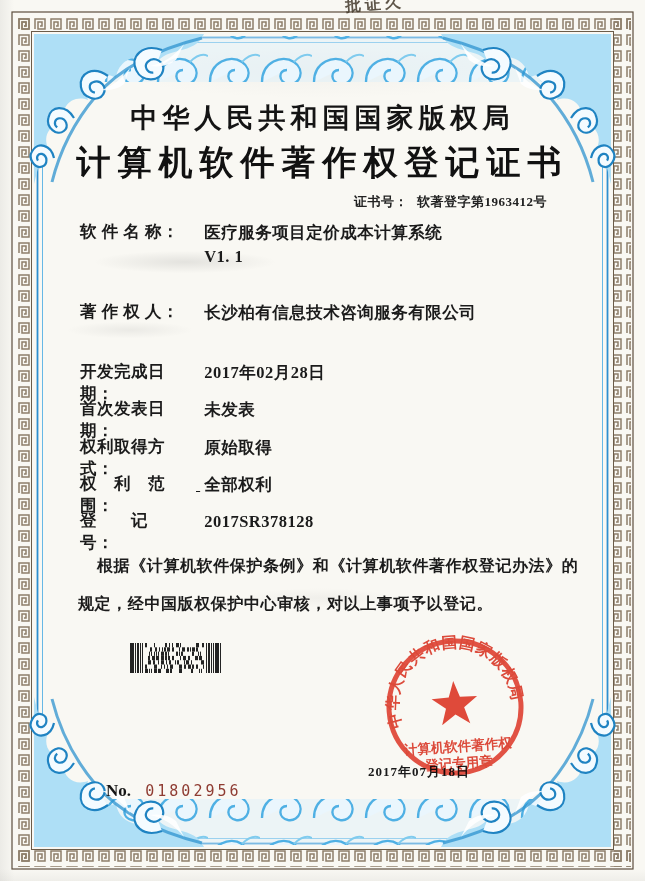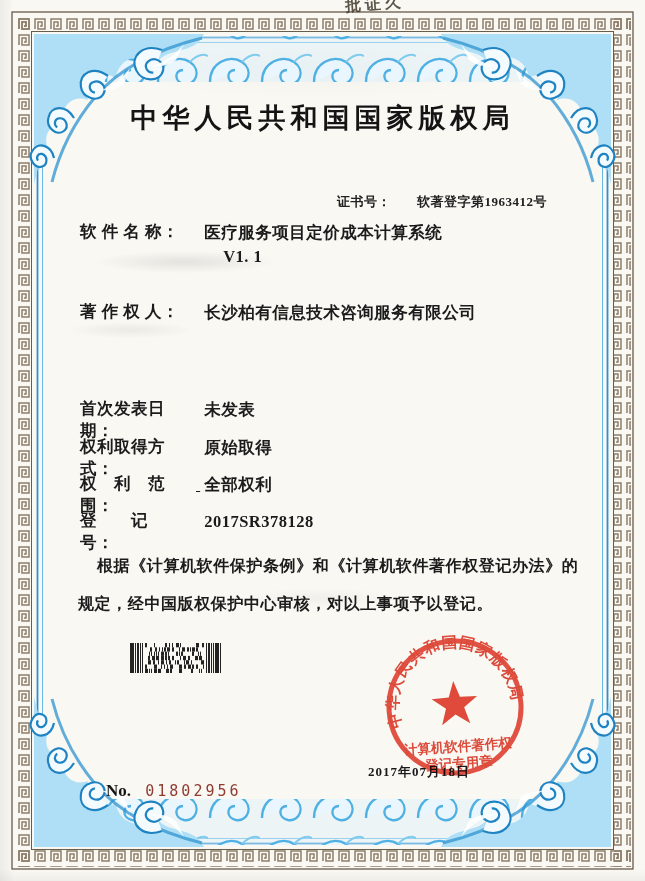--- a/index.html
+++ b/index.html
@@ -28,25 +28,25 @@
     font-size:27px; font-weight:bold; letter-spacing:5px; color:#141414;
   }
   .cert-title{
     position:absolute; left:0; top:140px; width:100%; text-align:center;
     font-size:34px; font-weight:bold; letter-spacing:7px; color:#111;
   }
   .cert-no{
     position:absolute; top:193px; right:98px; font-size:13px; font-weight:bold;
     letter-spacing:.5px; color:#222;
   }
-  .cert-no .num{margin-left:26px;}
+  .cert-no .num{margin-left:9px;}
   .row{position:absolute; left:80px; font-size:16.5px; font-weight:bold; color:#1b1b1b;}
   .row .lbl{display:inline-block; width:116px; vertical-align:top; letter-spacing:.5px;}
   .row .val{display:inline-block; margin-left:4px; max-width:350px; letter-spacing:.5px; line-height:1.45;}
-  .row .val2{display:block;margin-left:19px;}
+  .row .val2{display:block;}
   .r1{top:221px;} .r2{top:301px;} .r3{top:361px;} .r4{top:398px;}
   .r5{top:436px;} .r6{top:473px;text-decoration:underline;} .r7{top:510px;}
   .stmt{position:absolute; font-size:16px; font-weight:bold; letter-spacing:.6px; color:#1b1b1b;}
   .stmt.l1{left:97px; top:556px;}
   .stmt.l2{left:78px; top:594px;}
   .barcode{position:absolute; left:130px; top:643px;}
   .issue-date{
     position:absolute; left:368px; top:763px; font-size:13px; font-weight:bold;
     letter-spacing:1px; color:#1a1a1a; z-index:2;
   }
@@ -108,38 +108,43 @@
     <use href="#cornerFl" transform="translate(34,847) scale(1,-1)"></use>
     <use href="#cornerFl" transform="translate(611,847) scale(-1,-1)"></use>
   </svg>
 
   <div class="content">
 
     <div class="handwriting">批证久</div>
 
     <div class="issuer">中华人民共和国国家版权局</div>
 
+    <div class="cert-title">计算机软件著作权登记证书</div>
 
     <div class="cert-no">
       <span>证书号：</span><span class="num">软著登字第1963412号</span>
     </div>
 
     <div class="row r1">
       <span class="lbl">软 件 名 称：</span>
       <span class="val">
         <span>医疗服务项目定价成本计算系统</span>
         <span class="val2">V1. 1</span>
       </span>
     </div>
 
     <div class="row r2">
       <span class="lbl">著 作 权 人：</span>
       <span class="val">长沙柏有信息技术咨询服务有限公司</span>
     </div>
 
+    <div class="row r3">
+      <span class="lbl">开发完成日期：</span>
+      <span class="val">2017年02月28日</span>
+    </div>
 
     <div class="row r4">
       <span class="lbl">首次发表日期：</span>
       <span class="val">未发表</span>
     </div>
 
     <div class="row r5">
       <span class="lbl">权利取得方式：</span>
       <span class="val">原始取得</span>
     </div>

